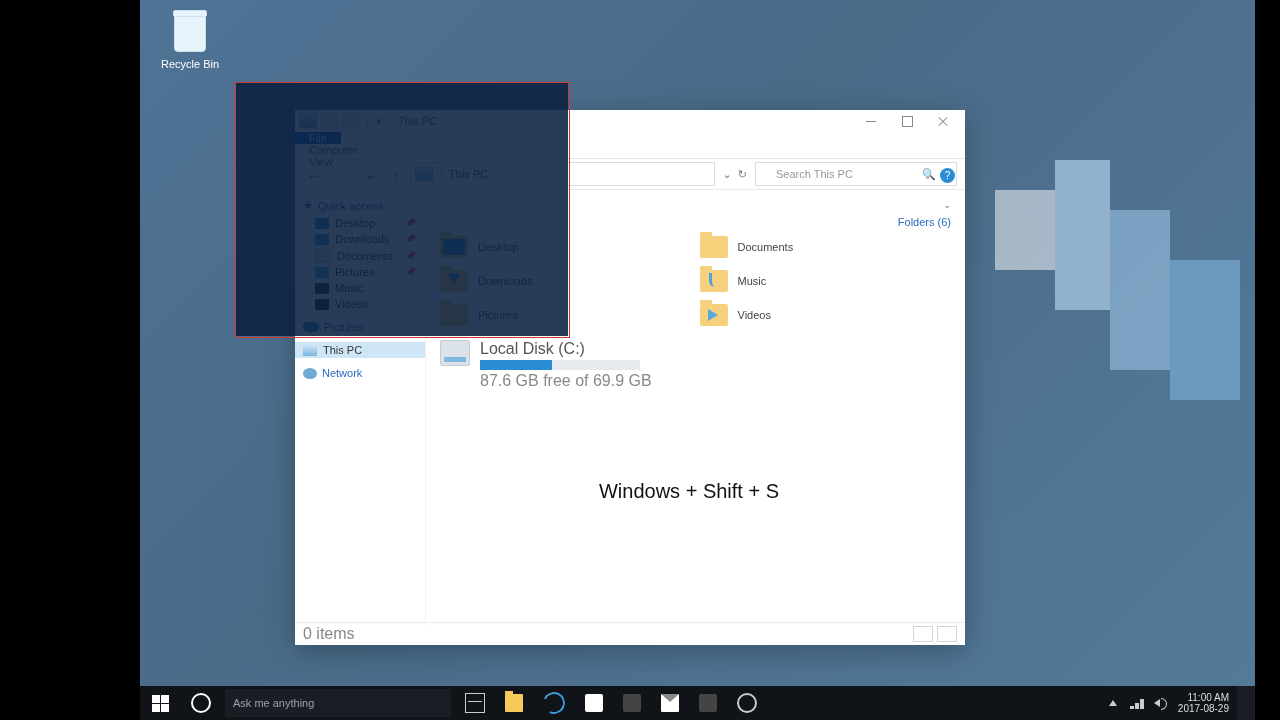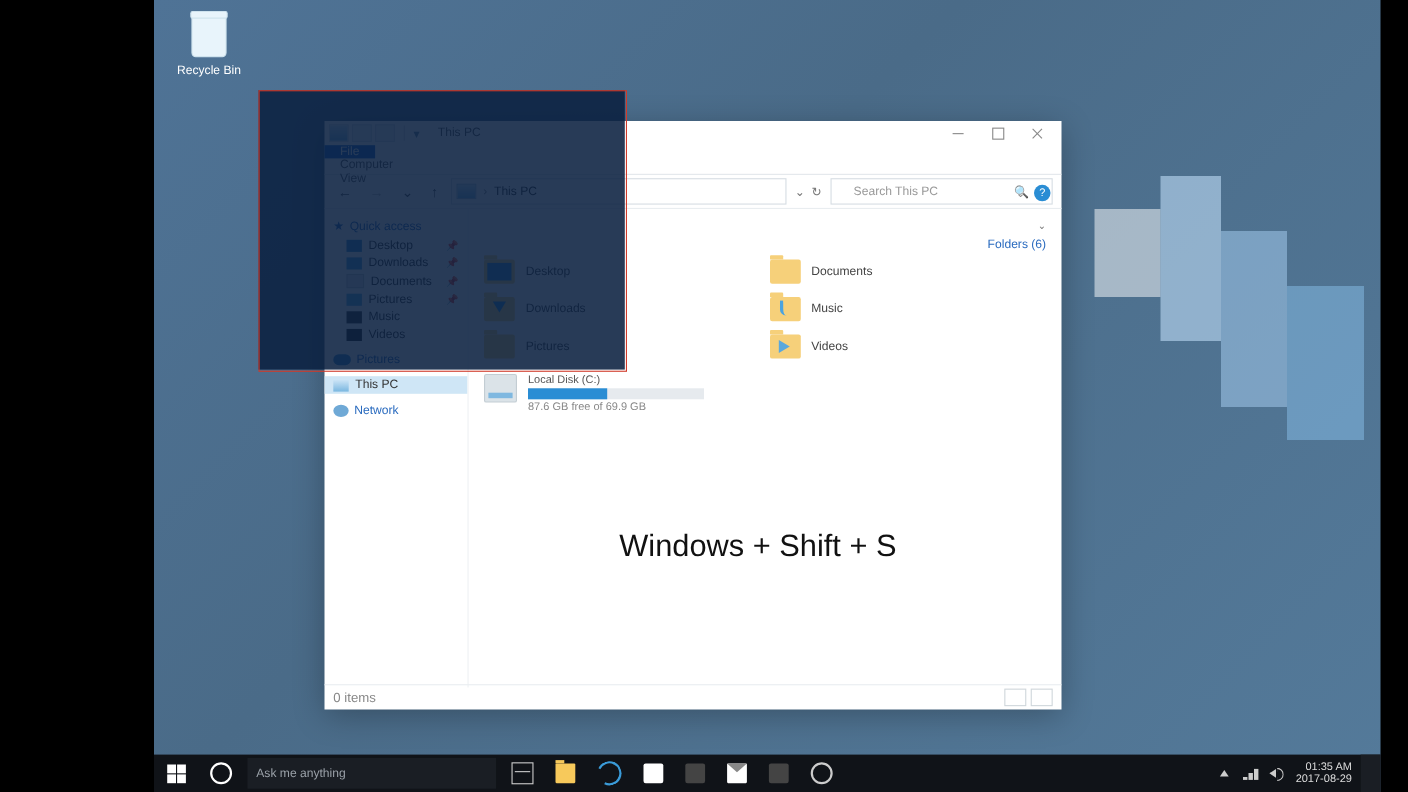--- a/index.html
+++ b/index.html
@@ -113,28 +113,28 @@
   .fico.dl::after{content:"";position:absolute;left:8px;top:4px;width:0;height:0;border-left:6px solid transparent;border-right:6px solid transparent;border-top:10px solid #2a8dd4;}
   .fico.mus::after{content:"";position:absolute;left:9px;top:3px;width:8px;height:14px;border-left:3px solid #4aa3e0;border-radius:0 0 0 6px;}
   .fico.vid::after{content:"";position:absolute;left:8px;top:5px;width:0;height:0;border-top:6px solid transparent;border-bottom:6px solid transparent;border-left:10px solid #5aa8dd;}
   .fitem .name{color:#444;}
 
   .drives{display:grid;grid-template-columns:1fr 1fr;gap:12px 8px;}
   .drive{display:flex;gap:10px;align-items:flex-start;}
   .dico{width:28px;height:24px;background:#dbe3e8;border:1px solid #c3cdd3;border-radius:2px;position:relative;}
   .dico::after{content:"";position:absolute;left:3px;right:3px;bottom:3px;height:5px;background:#7fb8e0;}
   .dico.cd::after{left:6px;top:6px;right:auto;bottom:auto;width:14px;height:14px;border-radius:50%;background:radial-gradient(circle,#fff 30%,#c6d2da 31%);}
-  .dinfo{font-size:10px;color:#555;}
+  .dinfo{font-size:16px;color:#555;}
   .dinfo .bar{width:160px;height:10px;background:#e6eaee;margin:2px 0;}
   .dinfo .bar::before{content:"";display:block;height:100%;width:45%;background:#2a8dd4;}
   .dinfo .sub{color:#888;}
 
-  .overlay-text{position:absolute;left:0;right:13px;top:290px;text-align:center;font-size:28px;color:#111;font-family:"Segoe UI",sans-serif;}
-
-  .statusbar{position:absolute;left:0;right:0;bottom:0;height:22px;border-top:1px solid #e9edf0;display:flex;align-items:center;justify-content:space-between;padding:0 8px;color:#888;font-size:12px;}
+  .overlay-text{position:absolute;left:0;right:13px;top:290px;text-align:center;font-size:20px;color:#111;font-family:"Segoe UI",sans-serif;}
+
+  .statusbar{position:absolute;left:0;right:0;bottom:0;height:22px;border-top:1px solid #e9edf0;display:flex;align-items:center;justify-content:space-between;padding:0 8px;color:#888;font-size:16px;}
   .view-toggle{display:flex;gap:4px;}
   .vt{width:18px;height:14px;border:1px solid #cfd6db;}
 
   
   .snip-dark{position:absolute;left:95px;top:82px;width:333px;height:254px;background:#0a2040;opacity:0.88;}
   .snip-border{position:absolute;left:95px;top:82px;width:333px;height:254px;border:1px solid #d03a2a;pointer-events:none;}
 </style>
 </head>
 <body>
 
@@ -367,19 +367,19 @@
       </div>
     <div class="tb-btn">
         <div class="tico gear"></div>
       </div>
     <div class="tb-spacer"></div>
     <div class="tb-sys">
       <div class="tb-ico up"></div>
       <div class="tb-ico net"></div>
       <div class="tb-ico vol"></div>
       <div class="tb-time">
-        <div>01:35 AM</div>
+        <div>11:00 AM</div>
         <div>2017-08-29</div>
       </div>
     </div>
     <div class="tb-notif"></div>
   </div>
 </div>
 
 </body></html>

